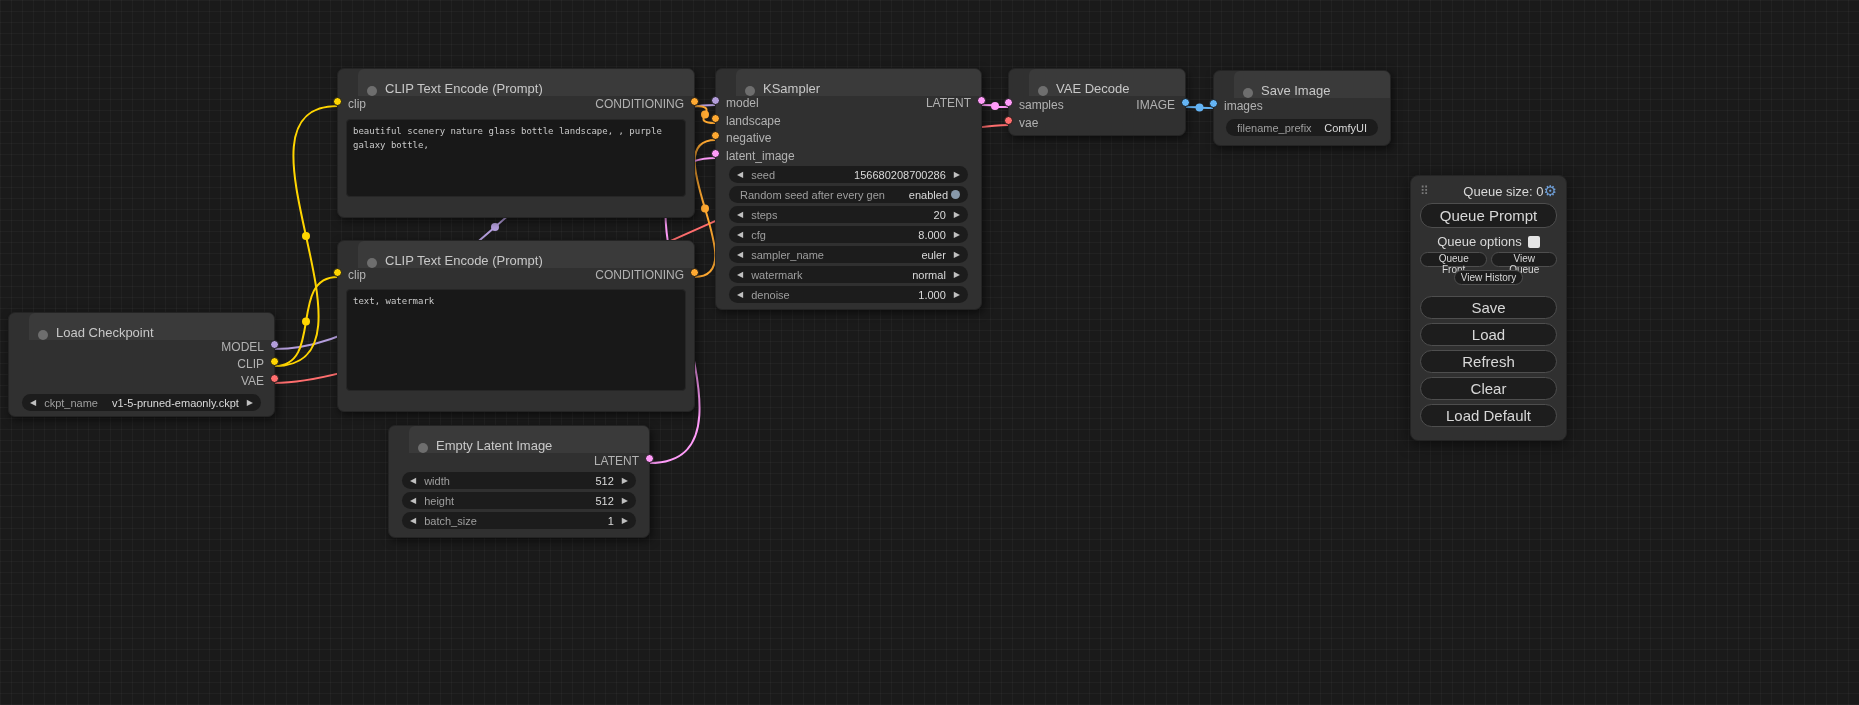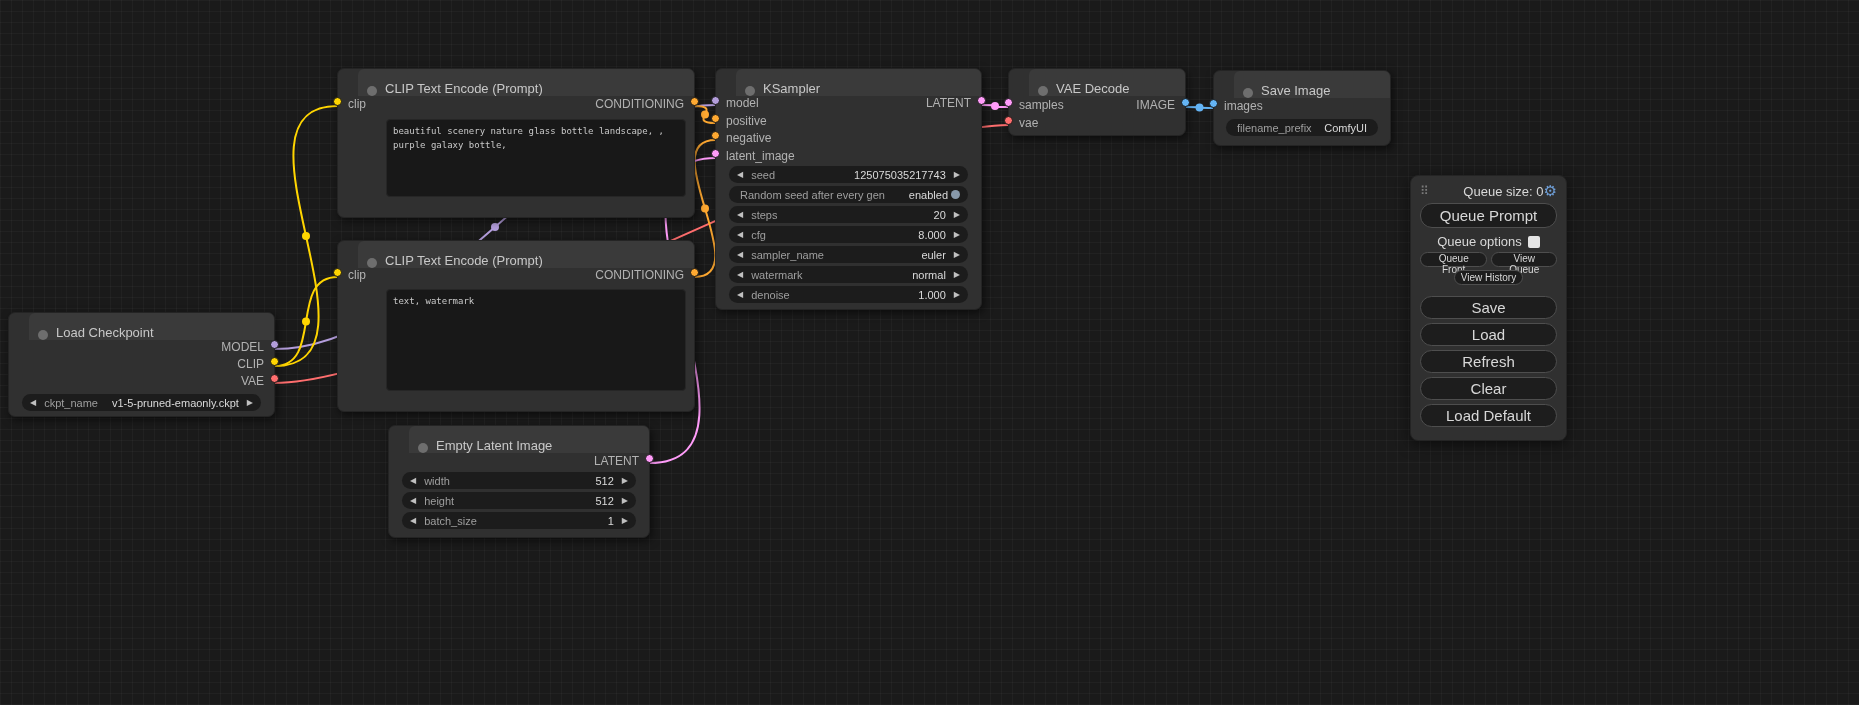--- a/index.html
+++ b/index.html
@@ -34,21 +34,20 @@
   .slot.in  { left:-5px; }
   .slot.out { right:-5px; }
   .port { width:9px; height:9px; border-radius:50%; border:1px solid #171717; flex:none; cursor:crosshair; }
 
   .prompt-box {
     position:absolute; left:8px; right:8px; bottom:20px;
     background:#181818; border:1px solid #262626; border-radius:4px;
     padding:4px 6px; font-family:"DejaVu Sans Mono", monospace;
     font-size:9px; line-height:1.6; color:#c9c9c9; white-space:pre-wrap; overflow:hidden;
     cursor:text;
-    margin-left:40px;
   }
 
   .widget {
     position:absolute; left:13px; right:13px; height:17px;
     background:#1c1c1c; border-radius:9px;
     display:flex; align-items:center; padding:0 8px;
     font-size:11px; color:#9f9f9f; cursor:pointer; white-space:nowrap;
   }
   .warrow { font-size:8px; color:#c0c0c0; line-height:1; flex:none; }
   .wname  { margin-left:8px; overflow:hidden; }
@@ -197,38 +196,38 @@
     <div class="node-title">
       <span class="title-orb"></span>
       <span>KSampler</span>
     </div>
     <div class="slot in" style="top:27px">
       <span class="port" style="background: rgb(179, 157, 219);"></span>
       <span>model</span>
     </div>
     <div class="slot in" style="top:45px">
       <span class="port" style="background: rgb(255, 169, 49);"></span>
-      <span>positive</span>
+      <span>landscape</span>
     </div>
     <div class="slot in" style="top:62px">
       <span class="port" style="background: rgb(255, 169, 49);"></span>
       <span>negative</span>
     </div>
     <div class="slot in" style="top:80px">
       <span class="port" style="background: rgb(255, 156, 249);"></span>
       <span>latent_image</span>
     </div>
     <div class="slot out" style="top:27px">
       <span>LATENT</span>
       <span class="port" style="background: rgb(255, 156, 249);"></span>
     </div>
     <div class="widget" style="top:97px">
       <span class="warrow">◀</span>
       <span class="wname">seed</span>
-      <span class="wvalue">125075035217743</span>
+      <span class="wvalue">156680208700286</span>
       <span class="warrow">▶</span>
     </div>
     <div class="widget noarrows" style="top:117px">
       <span class="wname">Random seed after every gen</span>
       <span class="wvalue">enabled</span>
       <span class="toggle-dot"></span>
     </div>
     <div class="widget" style="top:137px">
       <span class="warrow">◀</span>
       <span class="wname">steps</span>

